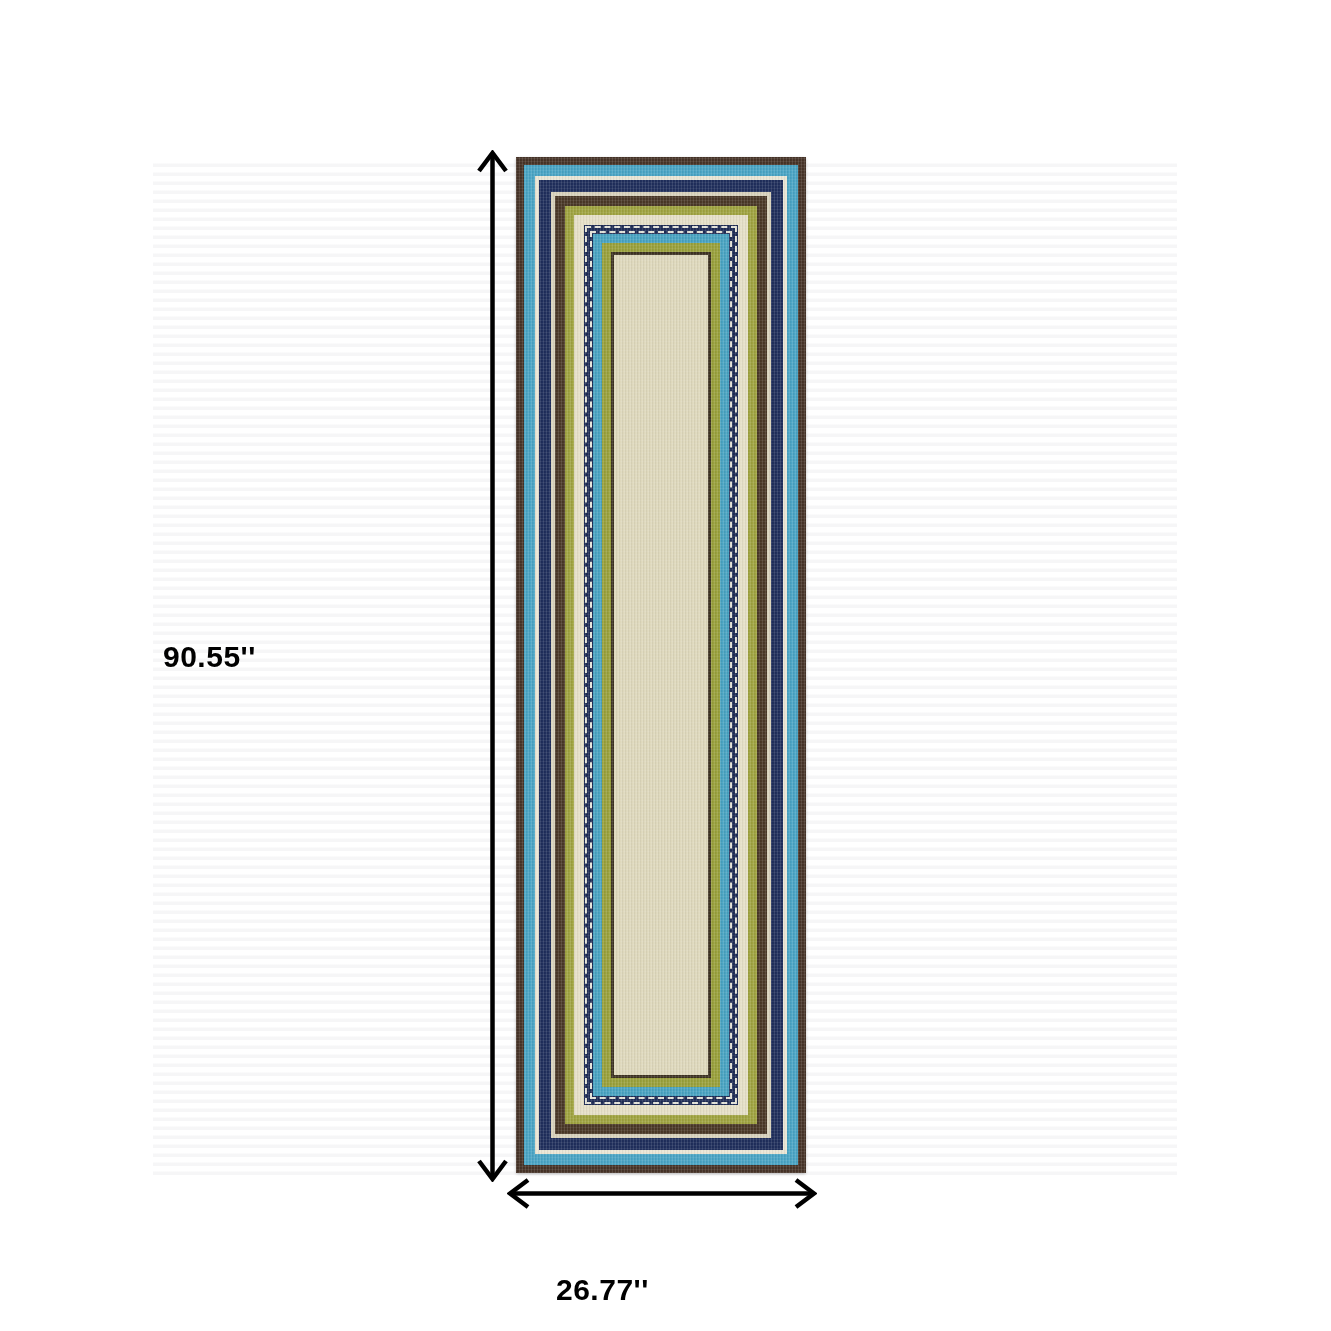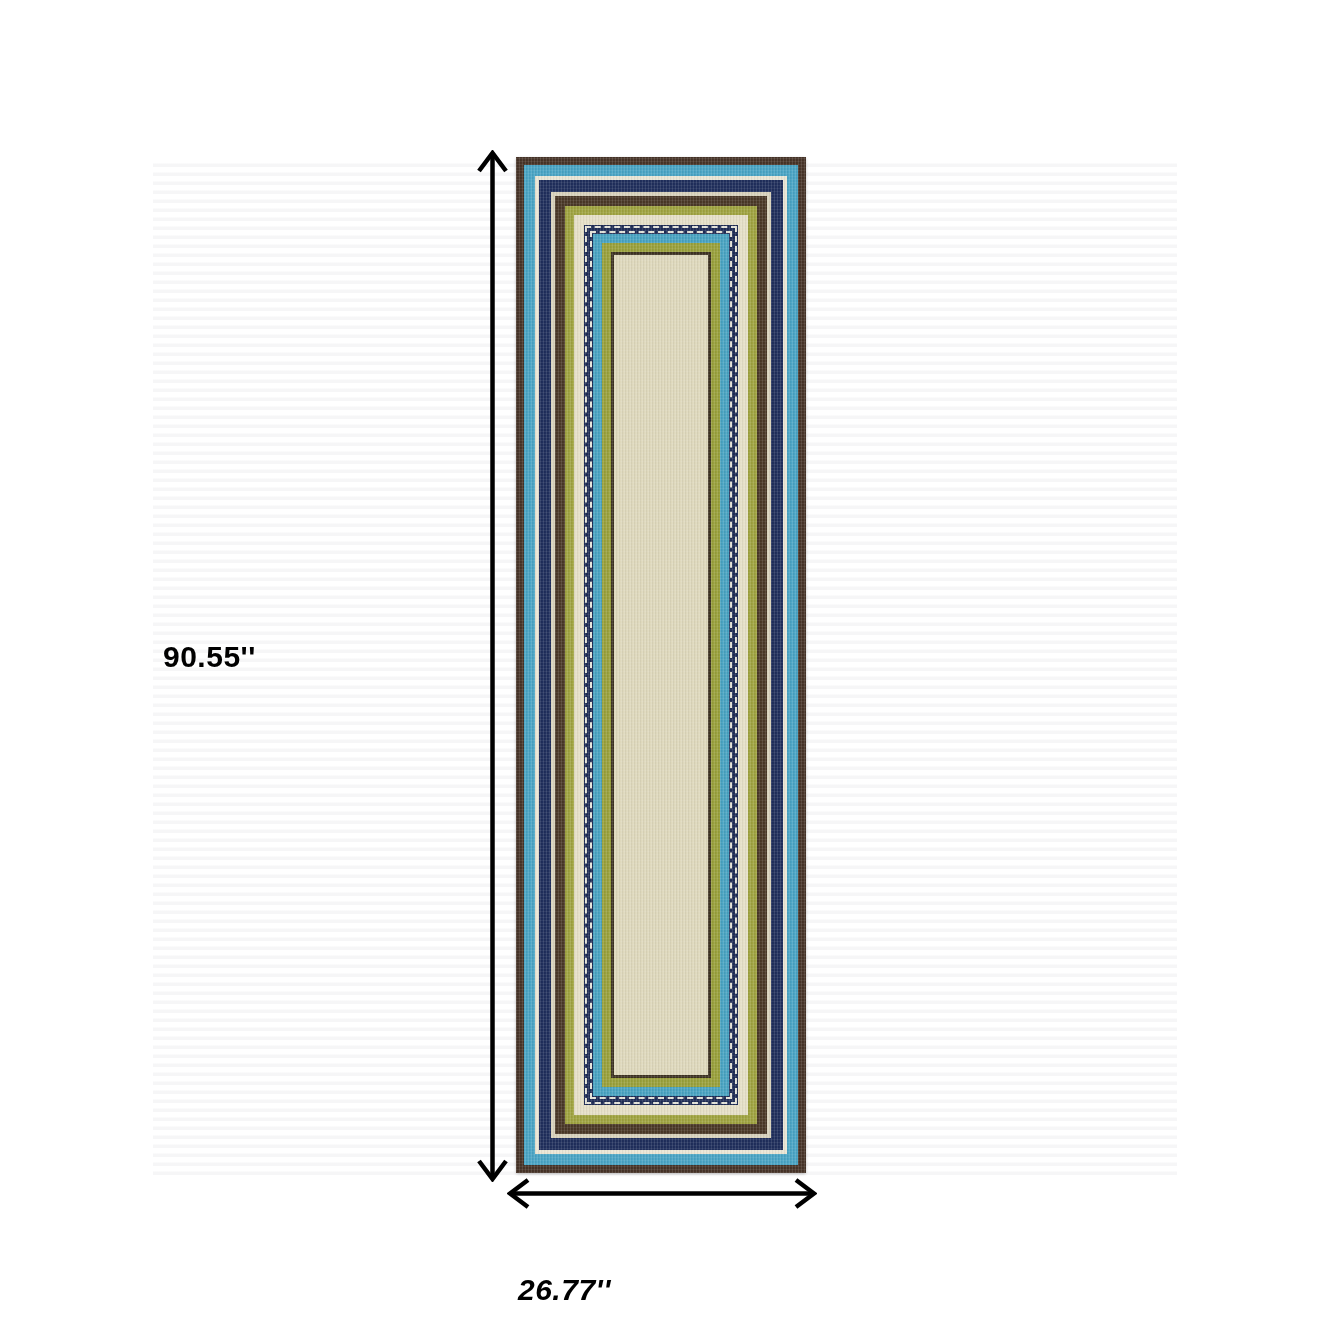--- a/index.html
+++ b/index.html
@@ -92,21 +92,21 @@
   
   .dim-label {
     position: absolute;
     font-weight: bold;
     font-size: 30px;
     color: #000000;
     letter-spacing: 0.5px;
     white-space: nowrap;
   }
   .label-height { left: 163px; top: 640px; }
-  .label-width  { left: 518px; top: 1273px; font-style: italic; }
+  .label-width  { left: 556px; top: 1273px; }
 </style>
 </head>
 <body>
 
 <div class="canvas">
 
   <div class="photo-backdrop"></div>
 
   <div class="rug" id="rug">
 

